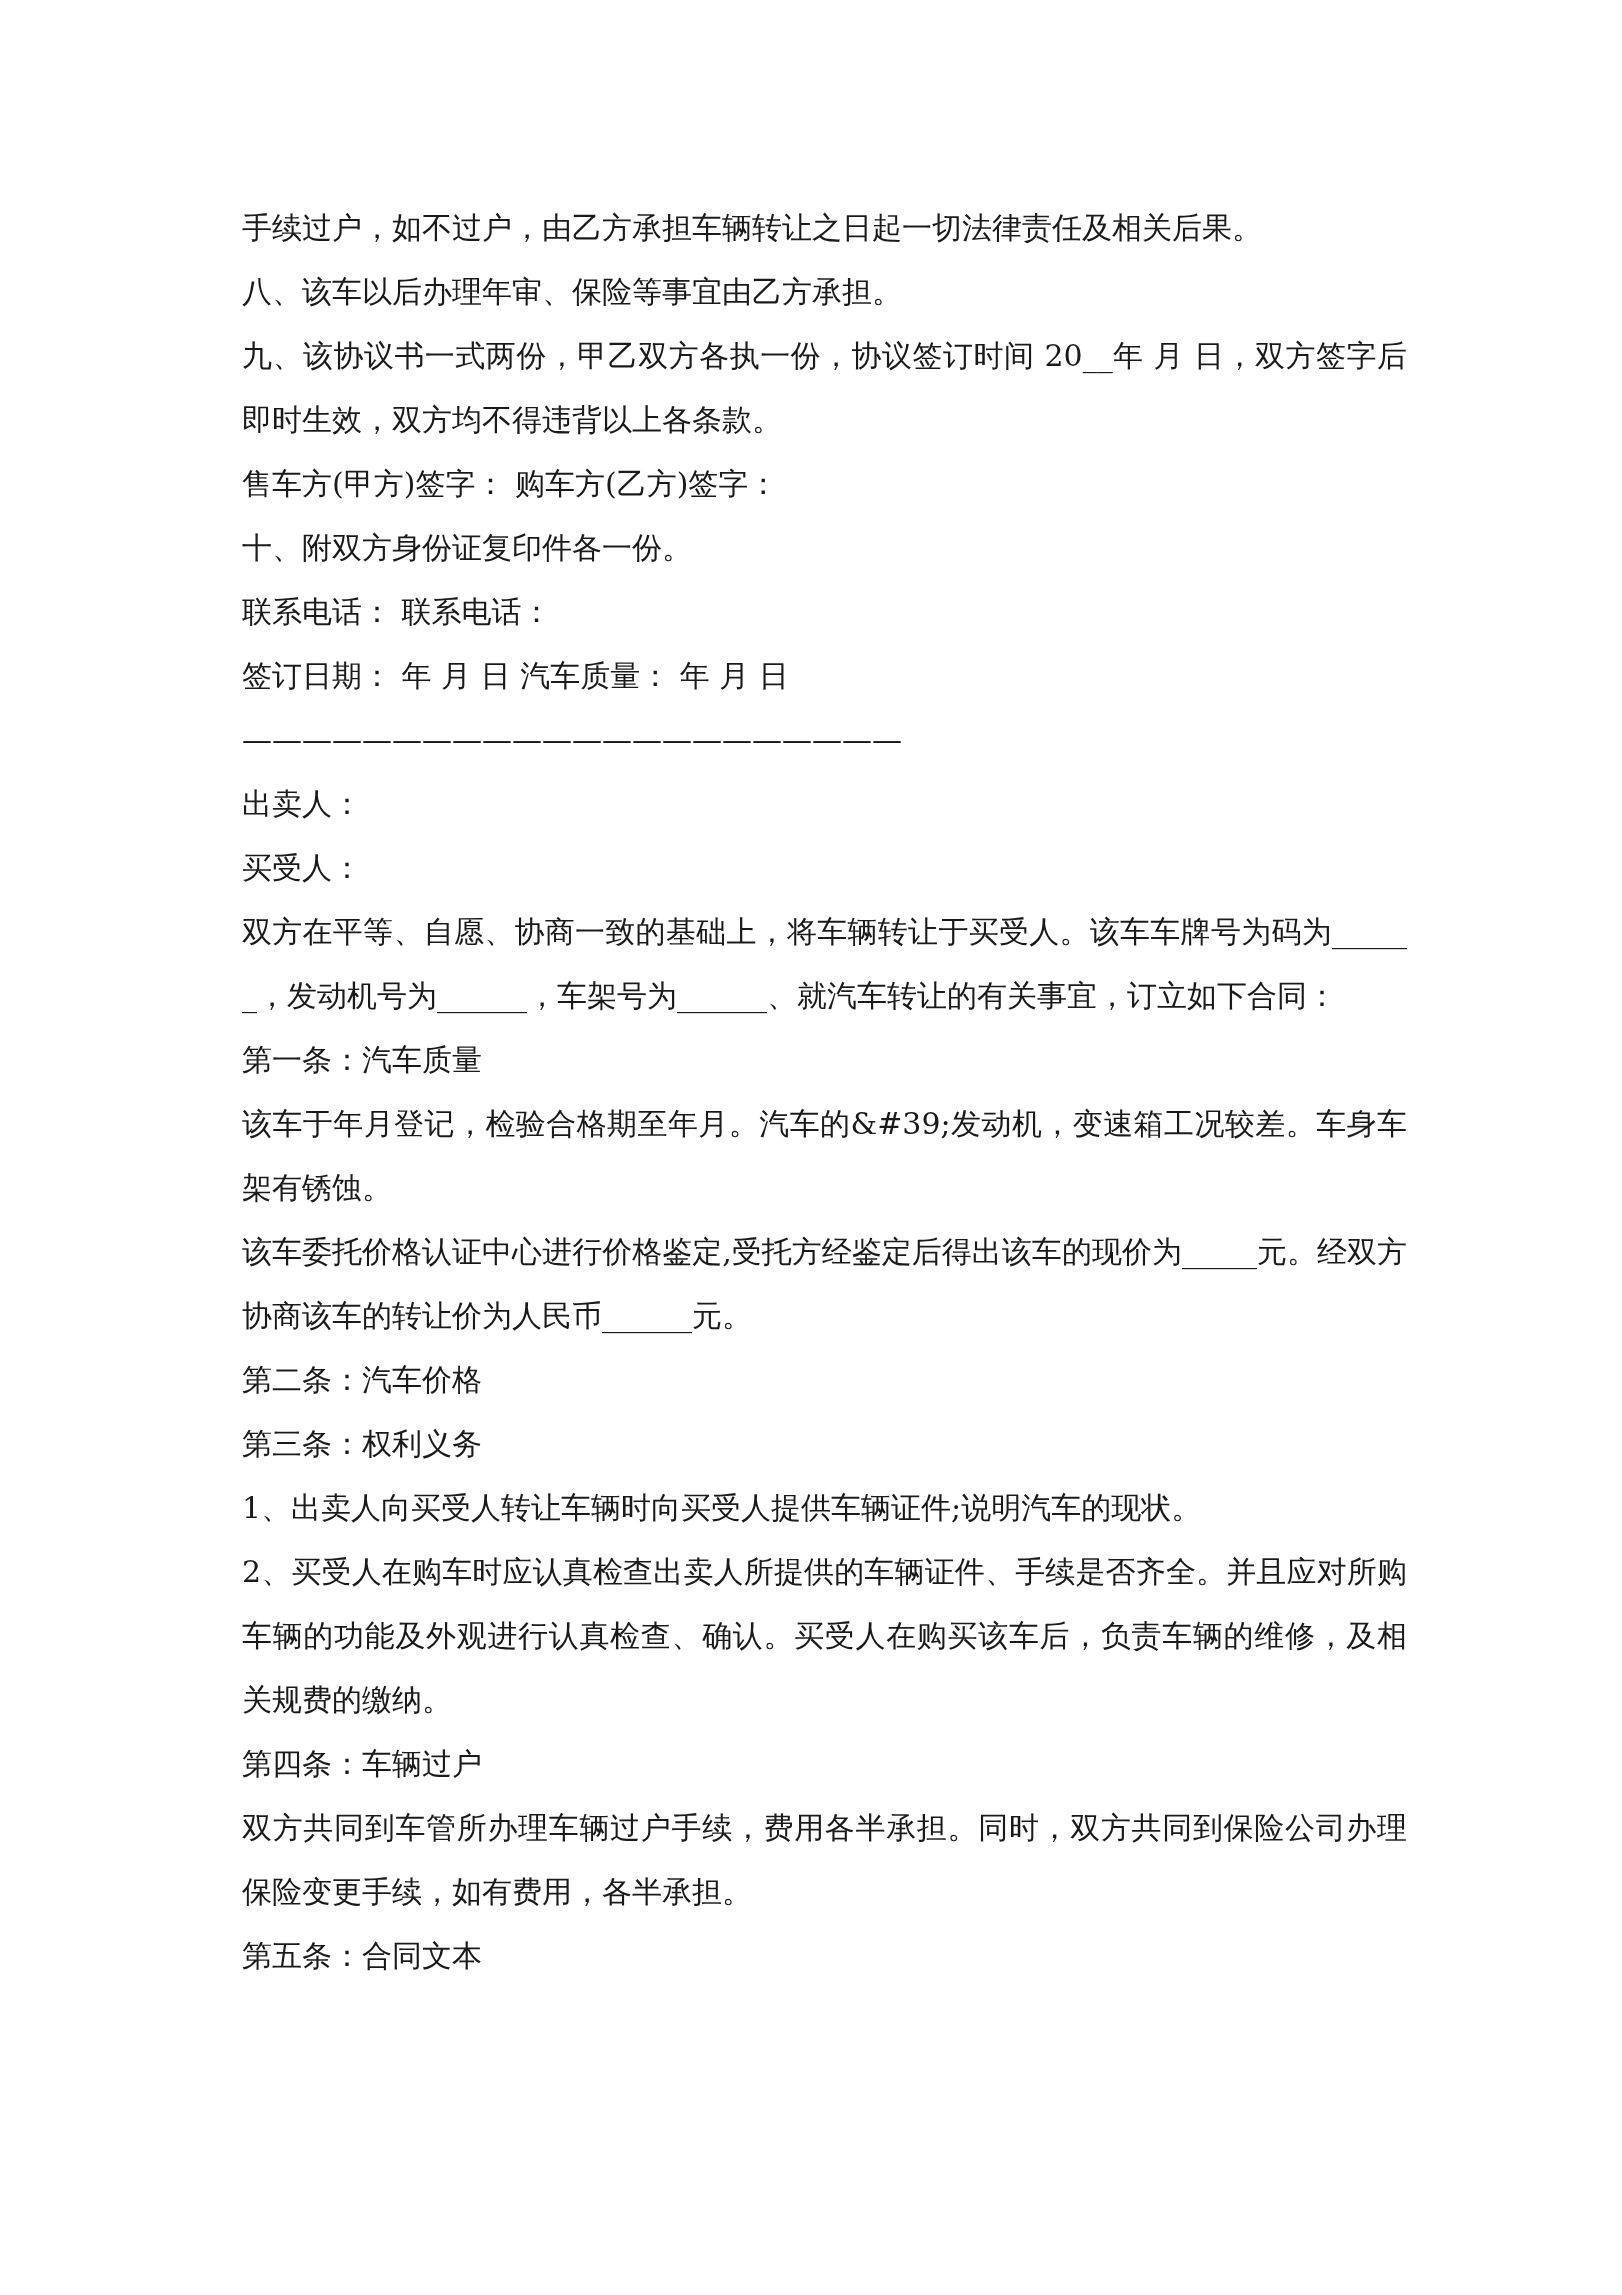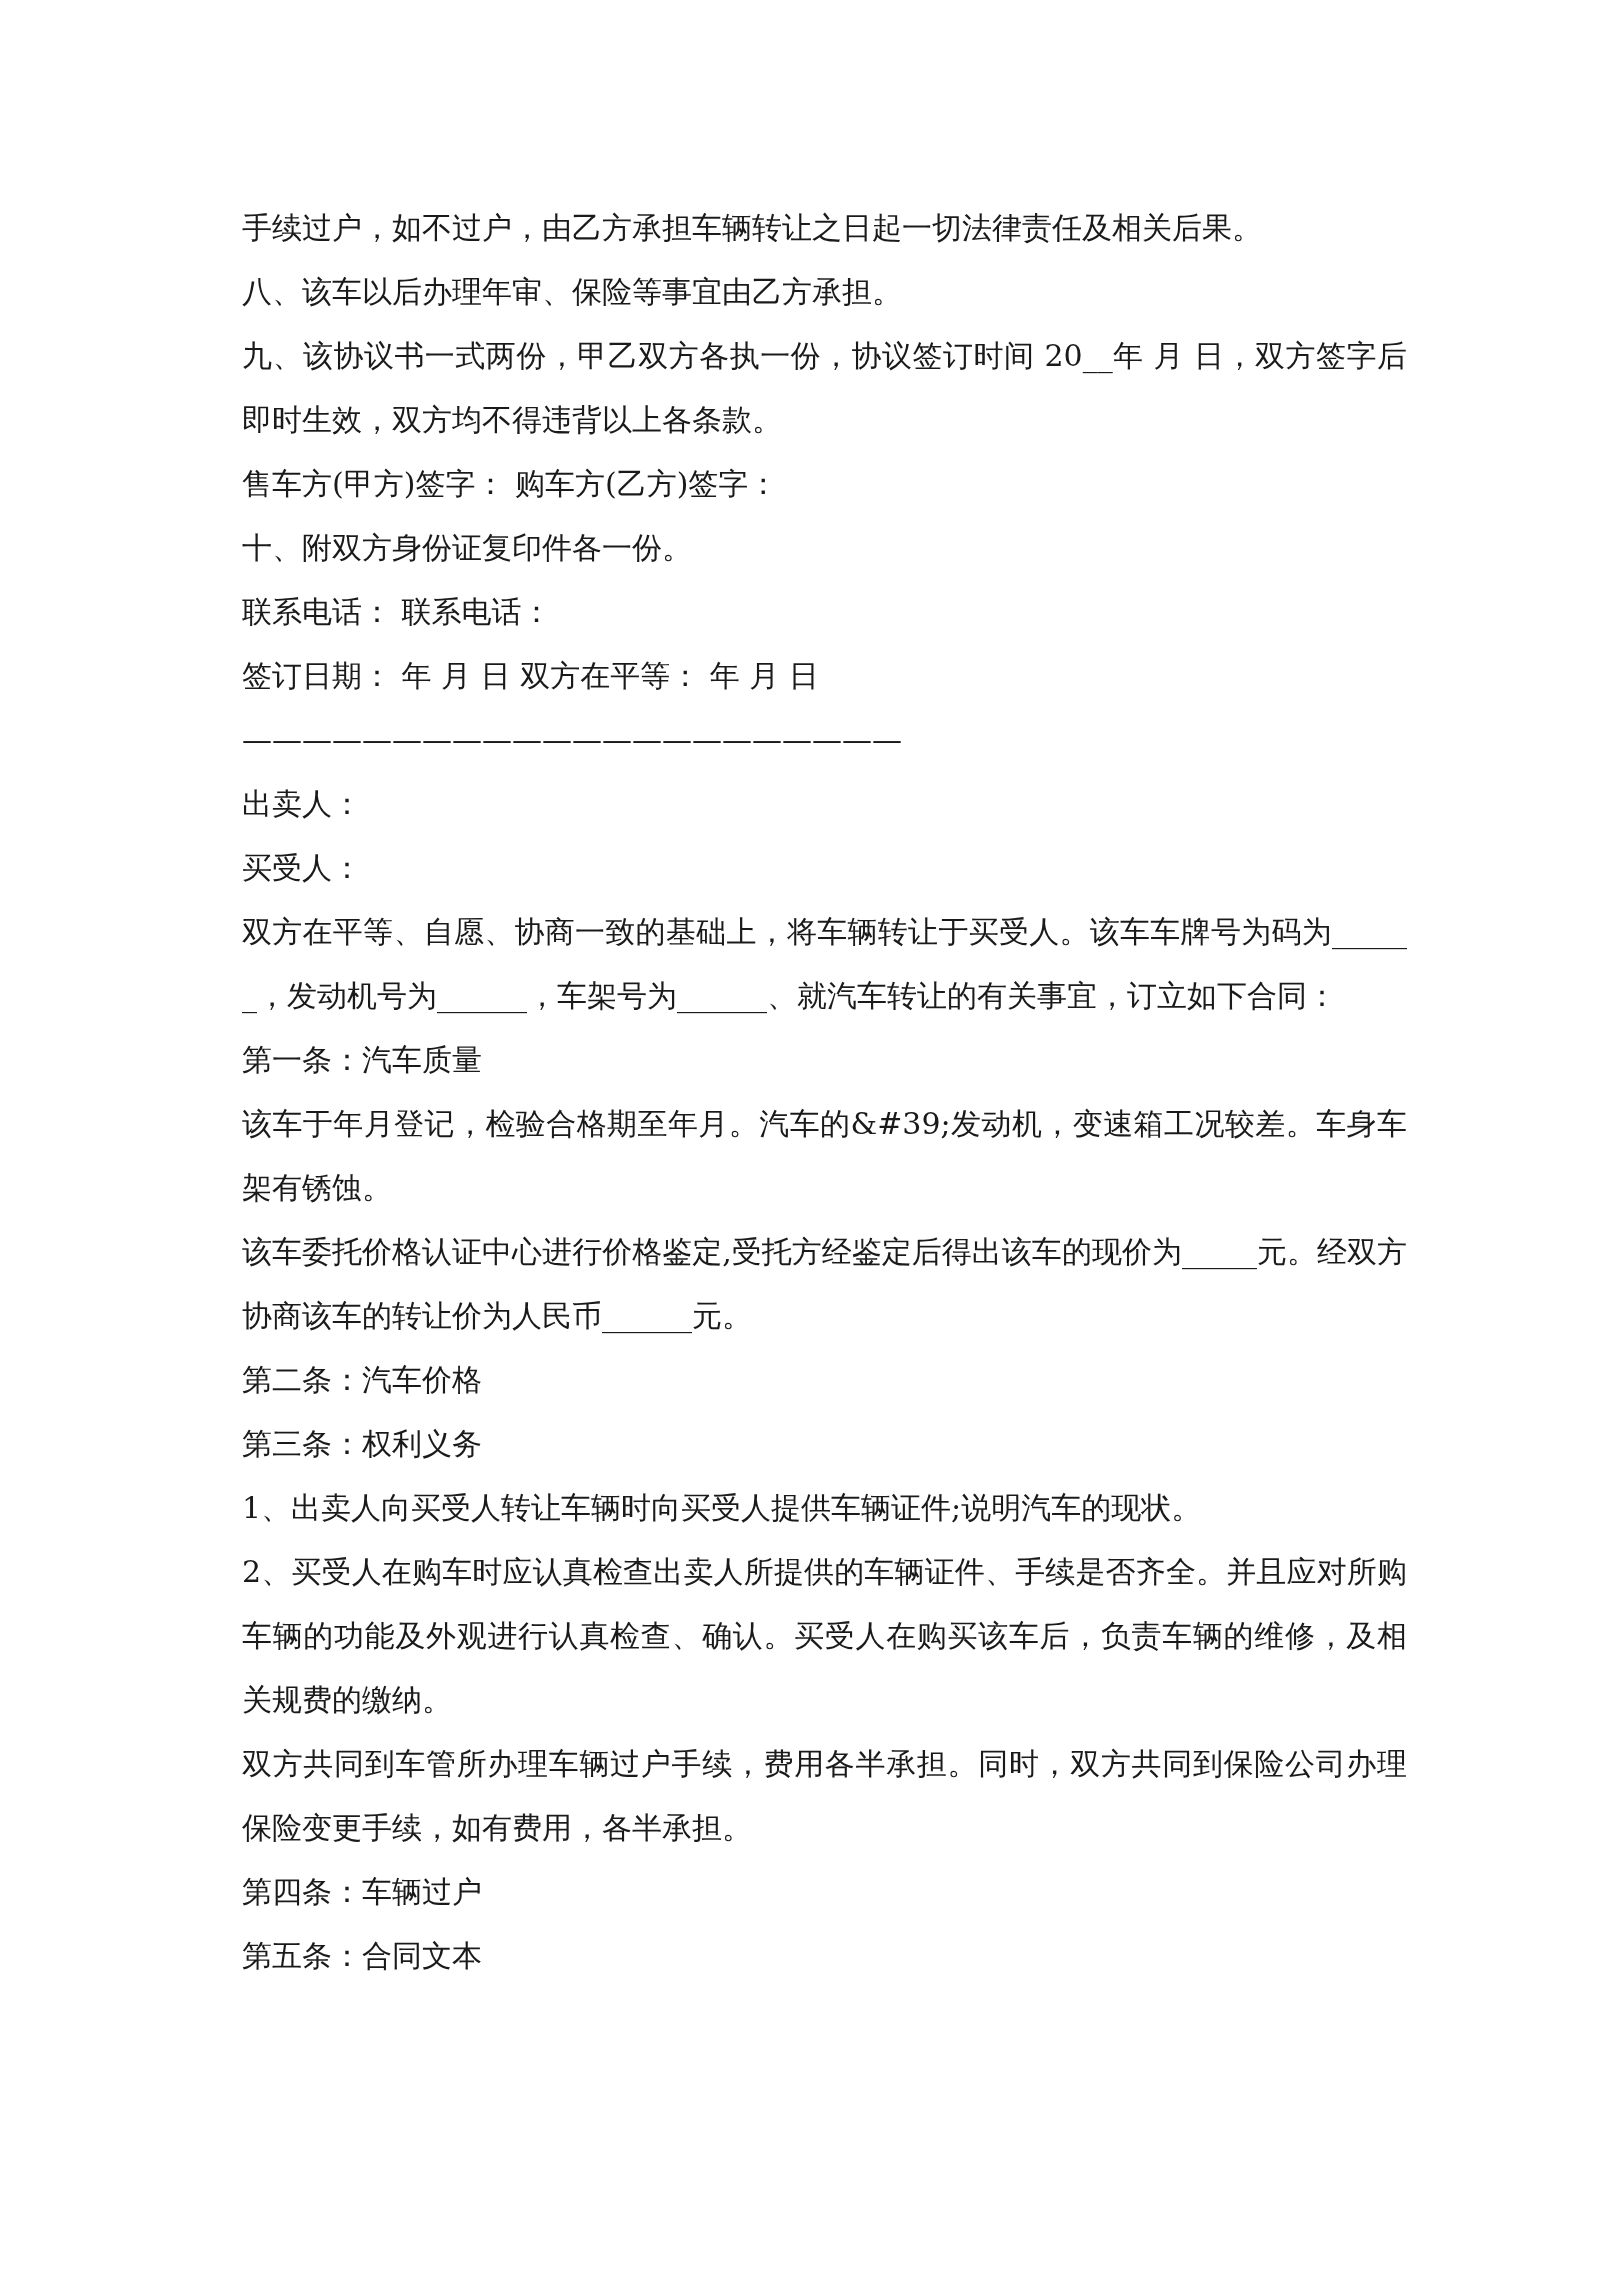--- a/index.html
+++ b/index.html
@@ -42,31 +42,31 @@
 
 <div class="page">
   <div class="doc-body">
 
     <p class="para">手续过户，如不过户，由乙方承担车辆转让之日起一切法律责任及相关后果。</p>
     <p class="para">八、该车以后办理年审、保险等事宜由乙方承担。</p>
     <p class="para">九、该协议书一式两份，甲乙双方各执一份，协议签订时间 20__年 月 日，双方签字后即时生效，双方均不得违背以上各条款。</p>
     <p class="para">售车方(甲方)签字： 购车方(乙方)签字：</p>
     <p class="para">十、附双方身份证复印件各一份。</p>
     <p class="para">联系电话： 联系电话：</p>
-    <p class="para">签订日期： 年 月 日 双方在平等： 年 月 日</p>
+    <p class="para">签订日期： 年 月 日 汽车质量： 年 月 日</p>
     <p class="para rule-line">——————————————————————</p>
     <p class="para">出卖人：</p>
     <p class="para">买受人：</p>
     <p class="para">双方在平等、自愿、协商一致的基础上，将车辆转让于买受人。该车车牌号为码为______，发动机号为______，车架号为______、就汽车转让的有关事宜，订立如下合同：</p>
     <p class="para">第一条：汽车质量</p>
     <p class="para">该车于年月登记，检验合格期至年月。汽车的&amp;#39;发动机，变速箱工况较差。车身车架有锈蚀。</p>
     <p class="para">该车委托价格认证中心进行价格鉴定,受托方经鉴定后得出该车的现价为_____元。经双方协商该车的转让价为人民币______元。</p>
     <p class="para">第二条：汽车价格</p>
     <p class="para">第三条：权利义务</p>
     <p class="para">1、出卖人向买受人转让车辆时向买受人提供车辆证件;说明汽车的现状。</p>
     <p class="para">2、买受人在购车时应认真检查出卖人所提供的车辆证件、手续是否齐全。并且应对所购车辆的功能及外观进行认真检查、确认。买受人在购买该车后，负责车辆的维修，及相关规费的缴纳。</p>
+    <p class="para">第四条：车辆过户</p>
     <p class="para">双方共同到车管所办理车辆过户手续，费用各半承担。同时，双方共同到保险公司办理保险变更手续，如有费用，各半承担。</p>
-    <p class="para">第四条：车辆过户</p>
     <p class="para">第五条：合同文本</p>
 
   </div>
 </div>
 
 
 </body></html>

